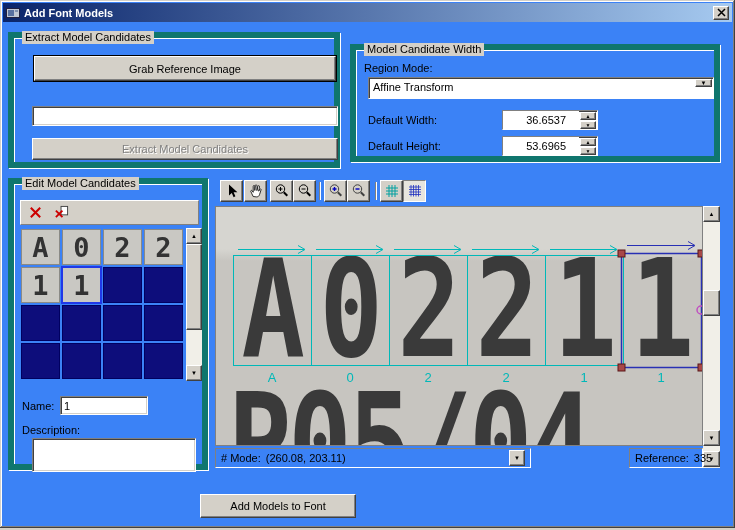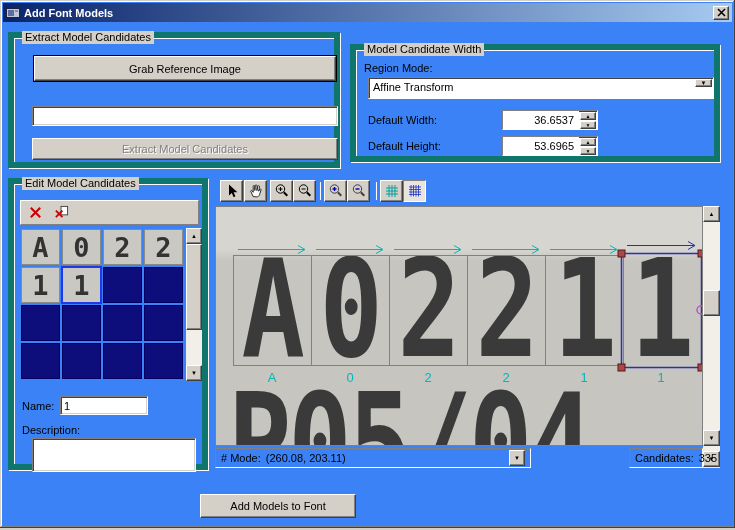--- a/index.html
+++ b/index.html
@@ -26,21 +26,21 @@
     box-shadow:inset 1px 1px 0 #404040,inset -1px -1px 0 #d4d0c8;font:inherit;padding:0 3px;outline:none}
   textarea.field{resize:none}
   .combo{position:absolute;background:#fff;border:1px solid;border-color:#808080 #fff #fff #808080;
     box-shadow:inset 1px 1px 0 #404040;display:flex;align-items:flex-start}
   .combo-text{flex:1;padding:3px 4px;white-space:nowrap;overflow:hidden}
   .mini-btn{background:#d4d0c8;border:1px solid;border-color:#fff #404040 #404040 #fff;
     box-shadow:inset -1px -1px 0 #808080;font-size:6px;display:flex;align-items:center;justify-content:center;padding:0;color:#000}
   .combo .mini-btn{width:17px;margin:1px}
   .spin{position:absolute;background:#fff;border:1px solid;border-color:#808080 #fff #fff #808080;
     box-shadow:inset 1px 1px 0 #404040;display:flex;align-items:stretch}
-  .spin input{flex:1;border:0;outline:0;font:inherit;text-align:right;padding:0 5px;min-width:0}
+  .spin input{flex:1;border:0;outline:0;font:inherit;text-align:right;padding:0 13px;min-width:0}
   .spin-btns{width:16px;display:flex;flex-direction:column;margin:1px;gap:1px}
   .spin-btns .mini-btn{flex:1;font-size:5px}
   
   .tb-btn{position:absolute;top:2px;width:23px;height:22px;background:#d4d0c8;border:1px solid;
     border-color:#fff #404040 #404040 #fff;box-shadow:inset -1px -1px 0 #808080;
     display:flex;align-items:center;justify-content:center;padding:0}
   .tb-btn.pressed{border-color:#808080 #fff #fff #808080;box-shadow:none;background:#e7e5de}
   .tb-sep{position:absolute;top:4px;width:2px;height:18px;border-left:1px solid #808080;border-right:1px solid #fff}
   
   .edit-toolbar{position:absolute;background:#d4d0c8;border:1px solid;border-color:#fff #808080 #808080 #fff;
@@ -287,20 +287,20 @@
     <button class="sb-btn" style="top:245px">▼</button>
   </div>
 
   <div class="abs" style="left:215px;top:448px;width:488px;height:20px">
     <div class="status-sec" style="left:0;width:316px">
       <span># Mode:</span>
       <span>(260.08, 203.11)</span>
       <button class="mini-btn">▼</button>
     </div>
     <div class="status-sec" style="left:414px;width:74px">
-      <span>Candidates:</span>
+      <span>Reference:</span>
       <span>335</span>
     </div>
   </div>
 
   <button class="btn" style="left:200px;top:494px;width:156px;height:24px">Add Models to Font</button>
 
 </div>
 
 </body></html>

